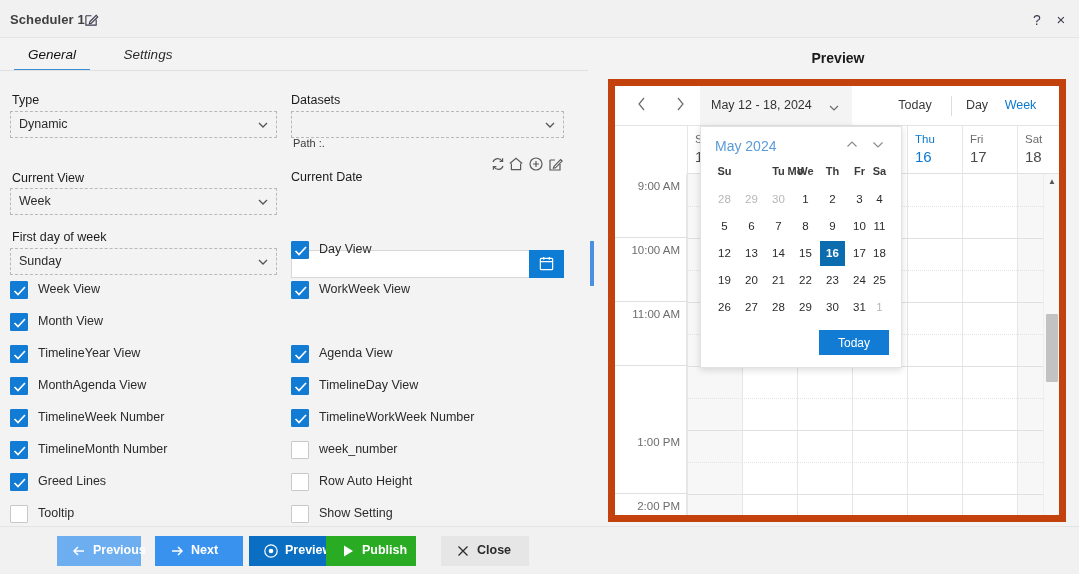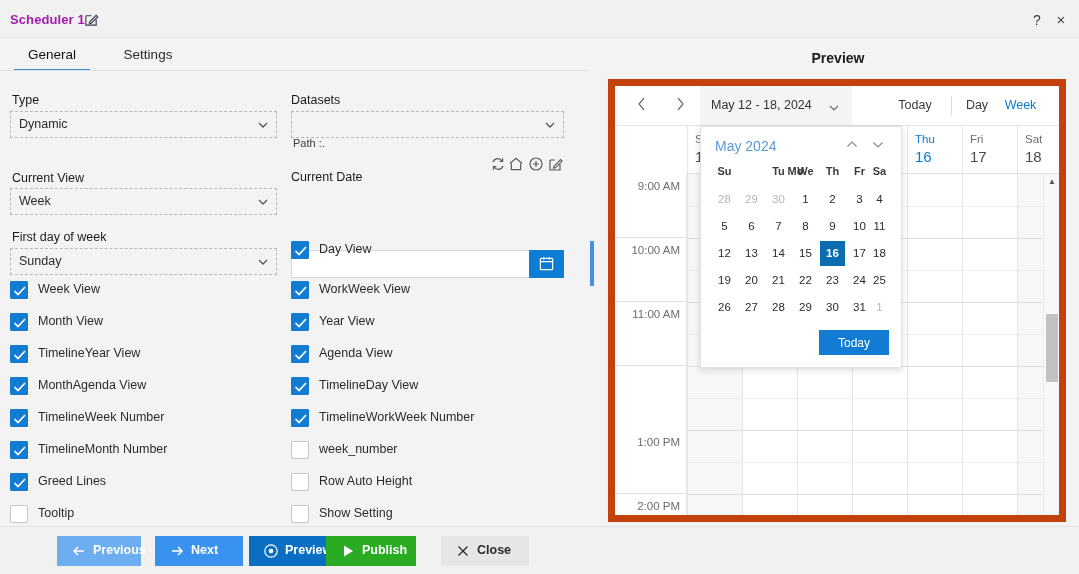--- a/index.html
+++ b/index.html
@@ -11,32 +11,32 @@
   }
   #app { position:relative; width:1079px; height:574px; background:#f3f3f3; overflow:hidden; }
 
   
   .titlebar {
     position:absolute; left:0; top:0; width:1079px; height:38px;
     background:#f1f1f1; border-bottom:1px solid #e4e4e4;
   }
   .title-text {
     position:absolute; left:10px; top:12px;
-    font-size:13px; font-weight:bold; color:#a21caf; letter-spacing:.1px;
+    font-size:13px; font-weight:bold; color:#404040; letter-spacing:.1px;
   }
   .title-edit { position:absolute; left:84px; top:12px; width:15px; height:15px; cursor:pointer; }
   .win-btn {
     position:absolute; top:10px; width:20px; height:20px;
     font-size:14px; line-height:20px; text-align:center; color:#3b3b50; cursor:pointer;
   }
   .win-help { right:32px; }
   .win-close { right:8px; font-size:15px; }
 
   
-  .tabs { position:absolute; left:0; top:38px; width:588px; height:33px; background:#f3f3f3; }
+  .tabs { position:absolute; left:0; top:38px; width:588px; height:33px; background:#f3f3f3;font-style:italic; }
   .tab {
     position:absolute; top:0; height:33px; line-height:33px;
     font-size:13.5px; color:#2b2b2b; text-align:center; cursor:pointer;
   }
   .tab.general { left:12px; width:80px; }
   .tab.settings { left:108px; width:80px; }
   .tab.active { color:#111; }
   .tab.active:after {
     content:""; position:absolute; left:2px; right:2px; bottom:0; height:2px; background:#3a8fd4;
   }
@@ -408,28 +408,20 @@
         </span>
       <span class="cbtext">Day View</span>
     </div>
     <div class="cbrow on" style="left:291px; top:210px; width:270px;">
       <span class="cbbox">
           <svg width="14" height="12" viewBox="0 0 14 12">
             <path d="M1.5 6 5 9.5 12 2" fill="none" stroke="#fff" stroke-width="1.7"></path>
           </svg>
         </span>
       <span class="cbtext">WorkWeek View</span>
-    </div>
-    <div class="cbrow on" style="left:291px; top:242px; width:270px;">
-      <span class="cbbox">
-          <svg width="14" height="12" viewBox="0 0 14 12">
-            <path d="M1.5 6 5 9.5 12 2" fill="none" stroke="#fff" stroke-width="1.7"></path>
-          </svg>
-        </span>
-      <span class="cbtext">Year View</span>
     </div>
     <div class="cbrow on" style="left:291px; top:274px; width:270px;">
       <span class="cbbox">
           <svg width="14" height="12" viewBox="0 0 14 12">
             <path d="M1.5 6 5 9.5 12 2" fill="none" stroke="#fff" stroke-width="1.7"></path>
           </svg>
         </span>
       <span class="cbtext">Agenda View</span>
     </div>
     <div class="cbrow on" style="left:291px; top:306px; width:270px;">

